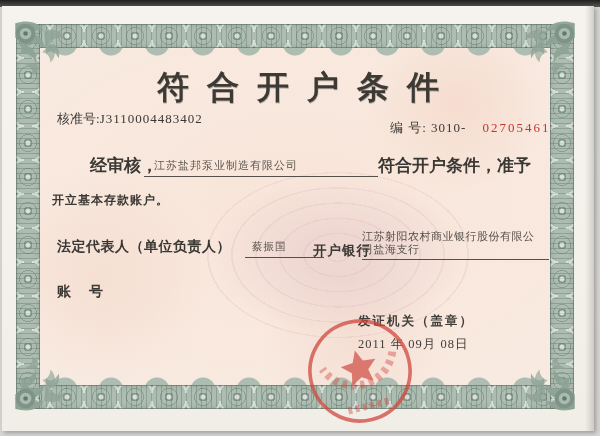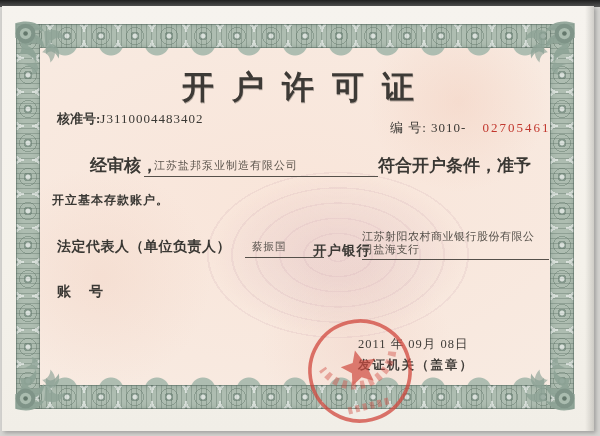--- a/index.html
+++ b/index.html
@@ -56,21 +56,21 @@
     background:
       repeating-radial-gradient(ellipse at 50% 50%, rgba(189,142,162,0) 0 9px, rgba(189,142,162,.13) 9px 11px, rgba(189,142,162,0) 11px 24px),
       radial-gradient(ellipse at 50% 50%, rgba(196,150,168,.18) 0 18%, rgba(0,0,0,0) 60%);
     filter:blur(.4px);}
 
   .txt{position:absolute;color:#3a3834;white-space:nowrap;z-index:3;}
   .title{left:0;right:0;top:60px;text-align:center;font-size:32px;font-weight:bold;
     letter-spacing:18px;text-indent:18px;color:#3d3a36;
     text-shadow:.5px .5px 0 rgba(60,55,50,.35);}
 
-  .lbl{font-weight:bold;}
+  .lbl{font-weight:normal;}
   .approval{left:55px;top:104px;font-size:13px;}
   .approval .val{letter-spacing:1px;font-weight:normal;}
   .serial{left:388px;top:113px;font-size:13px;letter-spacing:1px;}
   .serial .red{color:#c2372e;letter-spacing:2px;margin-left:16px;font-family:Liberation Serif, serif;}
 
   .b1-prefix{left:88px;top:148px;font-size:17px;font-weight:bold;}
   .b1-company{left:142px;top:152px;width:224px;font-size:11px;color:#5c554d;
     border-bottom:1.3px solid #55504a;padding:0 0 3px 10px;letter-spacing:1px;}
   .b1-suffix{left:376px;top:148px;font-size:17px;font-weight:bold;}
   .b2{left:50px;top:186px;font-size:12px;font-weight:bold;letter-spacing:1px;text-align:center;}
@@ -81,21 +81,21 @@
 
   .bank-lbl{left:311px;top:236px;font-size:13.5px;font-weight:bold;letter-spacing:1px;}
   .bank-box{left:360px;top:224px;width:187px;border-bottom:1.2px solid #55504a;
     padding-bottom:3px;white-space:normal;}
   .bank-box .bl{display:block;font-size:11px;line-height:13px;color:#55504a;letter-spacing:.5px;}
 
   .acct-lbl{left:55px;top:277px;font-size:14px;font-weight:bold;letter-spacing:2px;}
   .acct-num{left:86px;top:280px;width:196px;font-size:12px;color:#4a453f;
     border-bottom:1.3px solid #55504a;padding:0 0 3px 18px;letter-spacing:.6px;}
 
-  .issuer{left:356px;top:307px;font-size:12.5px;font-weight:bold;letter-spacing:2px;color:#403d39;margin-top:44px;}
+  .issuer{left:356px;top:307px;font-size:12.5px;font-weight:bold;letter-spacing:2px;color:#403d39;}
   .date{left:356px;top:330px;font-size:12.5px;letter-spacing:1px;color:#403d39;}
 
   .seal{position:absolute;left:299px;top:306px;width:118px;height:118px;z-index:5;
     opacity:.82;filter:blur(.3px);}
 </style>
 </head>
 <body>
 
 <svg width="0" height="0" style="position:absolute">
   <symbol id="flr" viewBox="0 0 56 56">
@@ -133,21 +133,21 @@
   <svg class="corner c-tr">
       <use href="#flr"></use>
     </svg>
   <svg class="corner c-bl">
       <use href="#flr"></use>
     </svg>
   <svg class="corner c-br">
       <use href="#flr"></use>
     </svg>
 
-  <div class="txt title">开户许可证</div>
+  <div class="txt title">符合开户条件</div>
 
   <div class="txt approval">
     <span class="lbl">核准号:</span><span class="val">J3110004483402</span>
   </div>
 
   <div class="txt serial">
     <span>编 号: 3010-</span><span class="red">02705461</span>
   </div>
 
   <div class="txt b1-prefix">经审核，</div>

